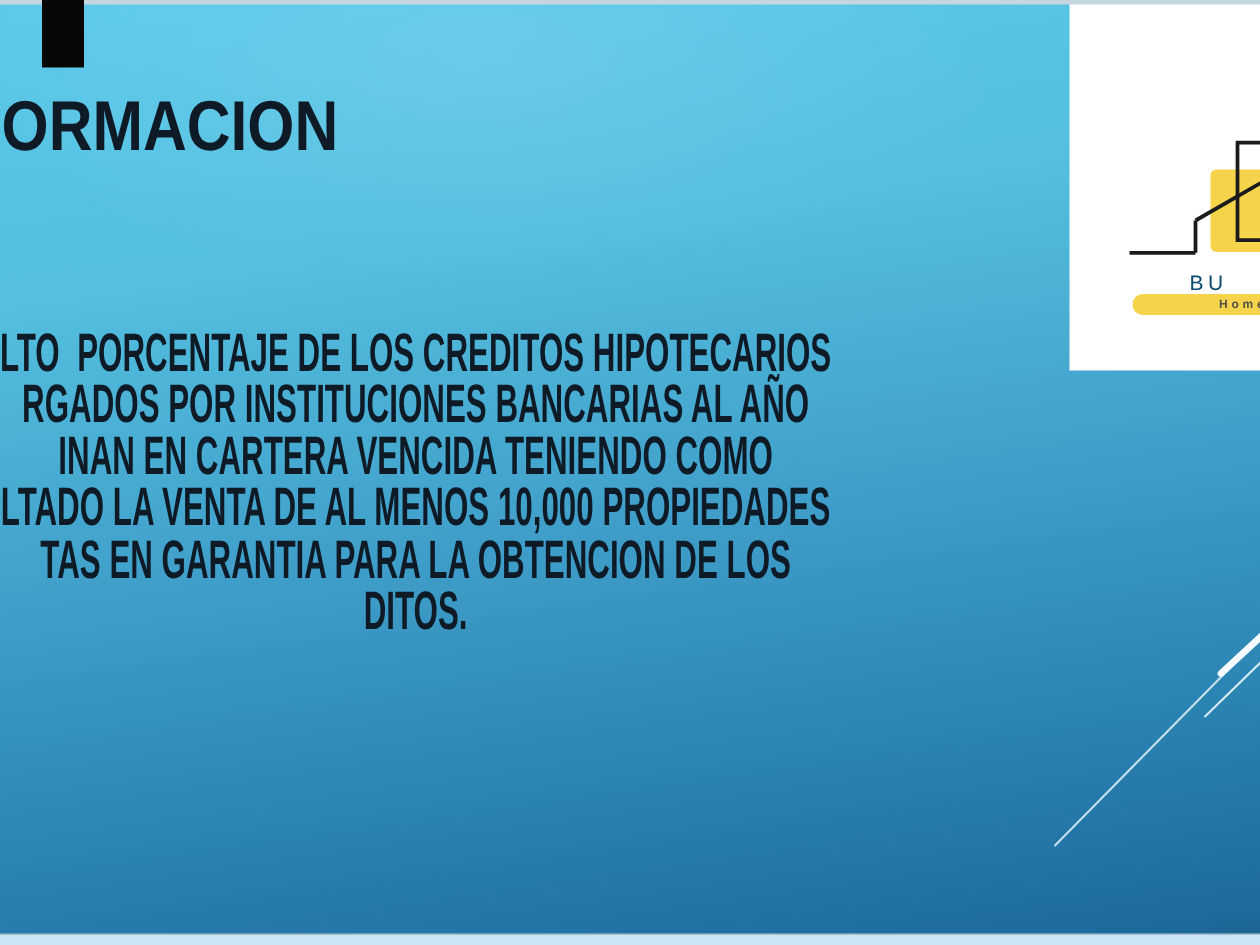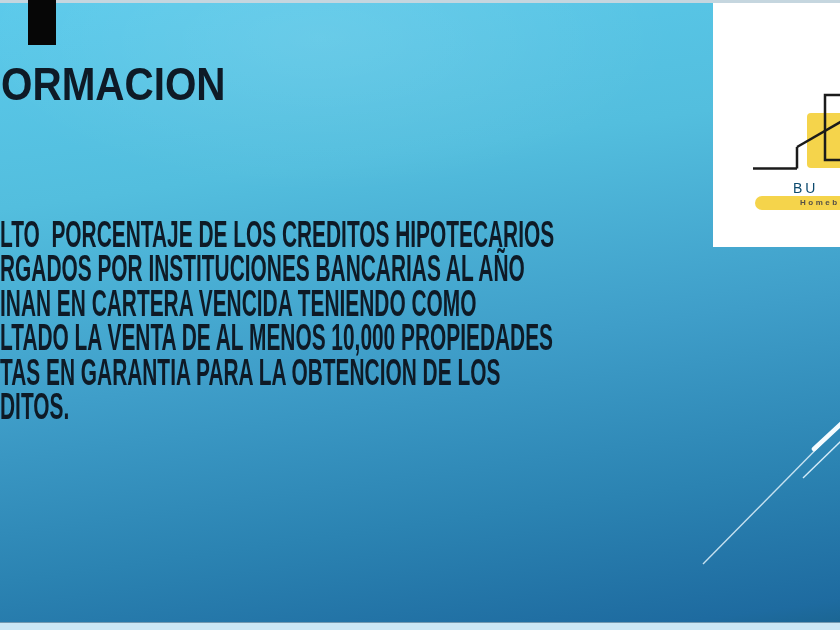--- a/index.html
+++ b/index.html
@@ -8,20 +8,21 @@
     font-family:"Liberation Sans", sans-serif;
     background:
       radial-gradient(ellipse 60% 35% at 38% 6%, rgba(255,255,255,0.10), rgba(255,255,255,0) 70%),
       linear-gradient(172deg,
         var(--bg_top,#5bcaeb) 0%,
         #53bede 28%,
         var(--bg_mid,#3f9ec9) 55%,
         #2b83b2 78%,
         var(--bg_bottom,#1e6ba0) 96%,
         #1a648f 100%);
+    text-align: center;
   }
   .edge-top{position:absolute;left:0;top:0;width:840px;height:3px;background:var(--edge_strip_top,#c5d6df);z-index:5;}
   .edge-bottom{position:absolute;left:0;bottom:0;width:840px;height:7px;background:var(--edge_strip_bottom,#cbe7f5);border-top:1px solid rgba(10,60,95,0.45);z-index:5;}
   .corner-block{position:absolute;left:28px;top:0;width:28px;height:45px;background:#060606;z-index:6;}
 
   .slide-title{
     position:absolute;left:1px;top:60px;z-index:2;
     font-size:47px;font-weight:bold;line-height:1;white-space:pre;
     color:var(--text_dark,#0e1a26);
     transform:scaleX(0.86);transform-origin:left top;

